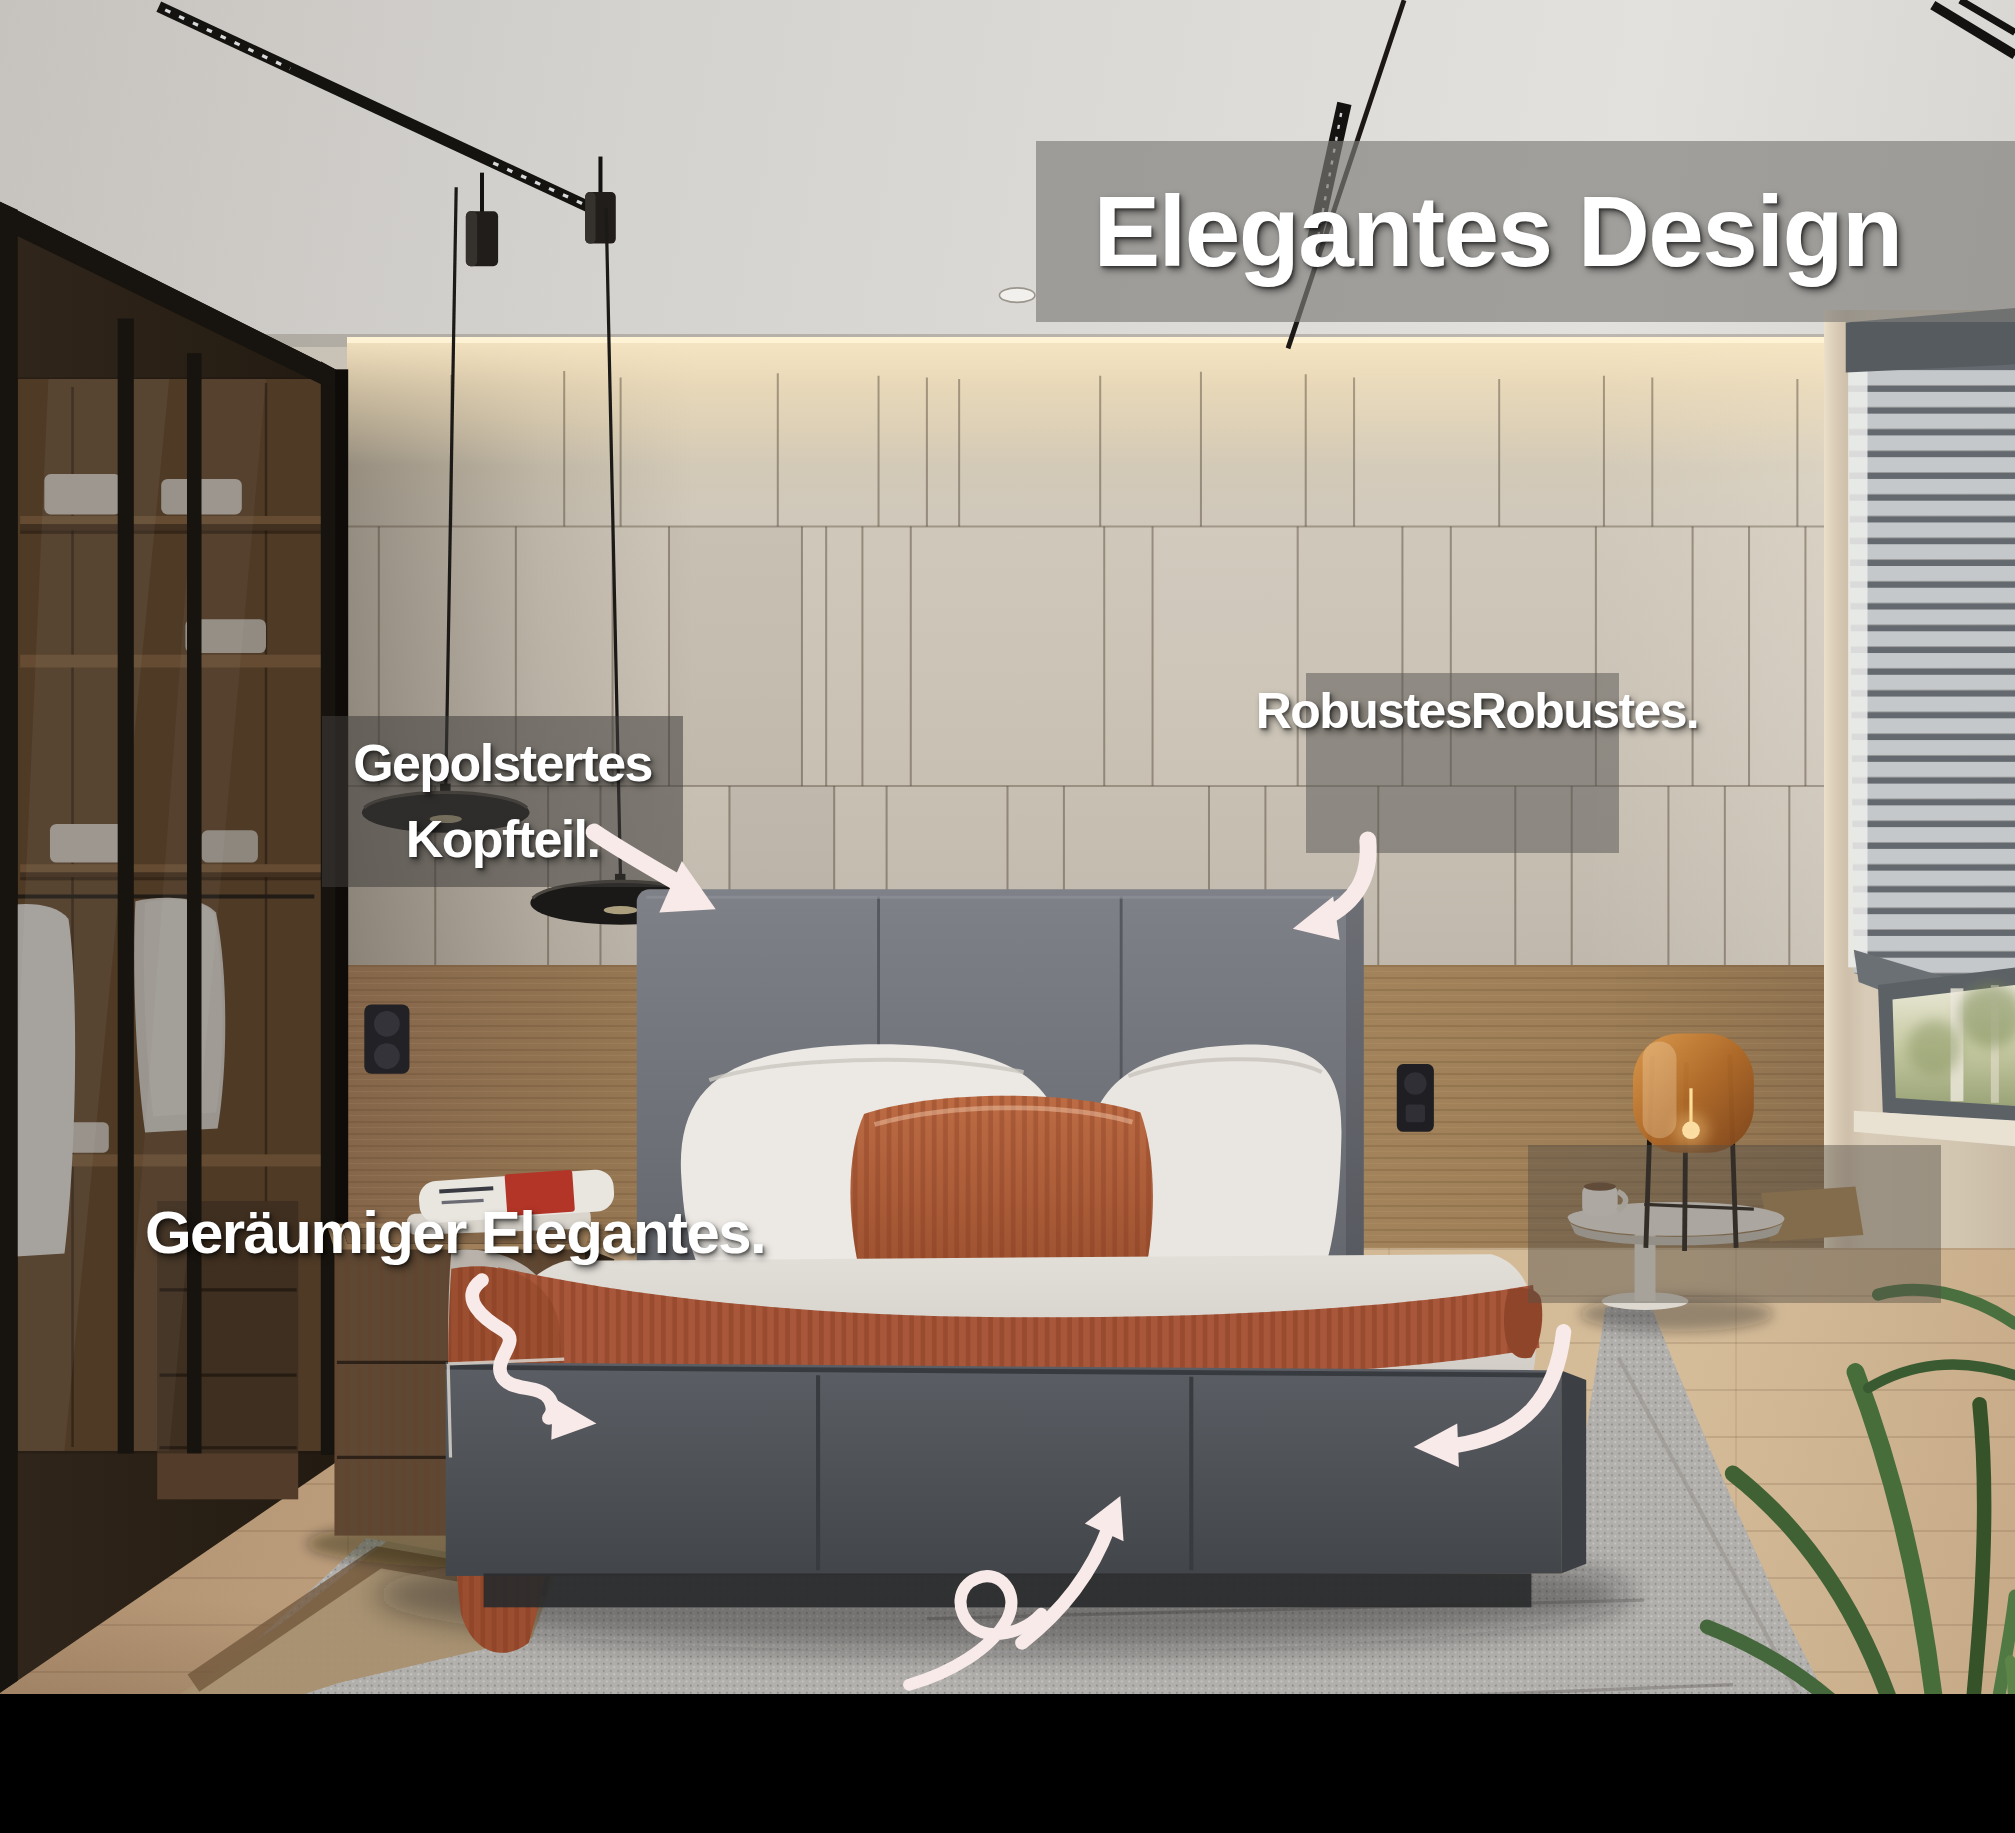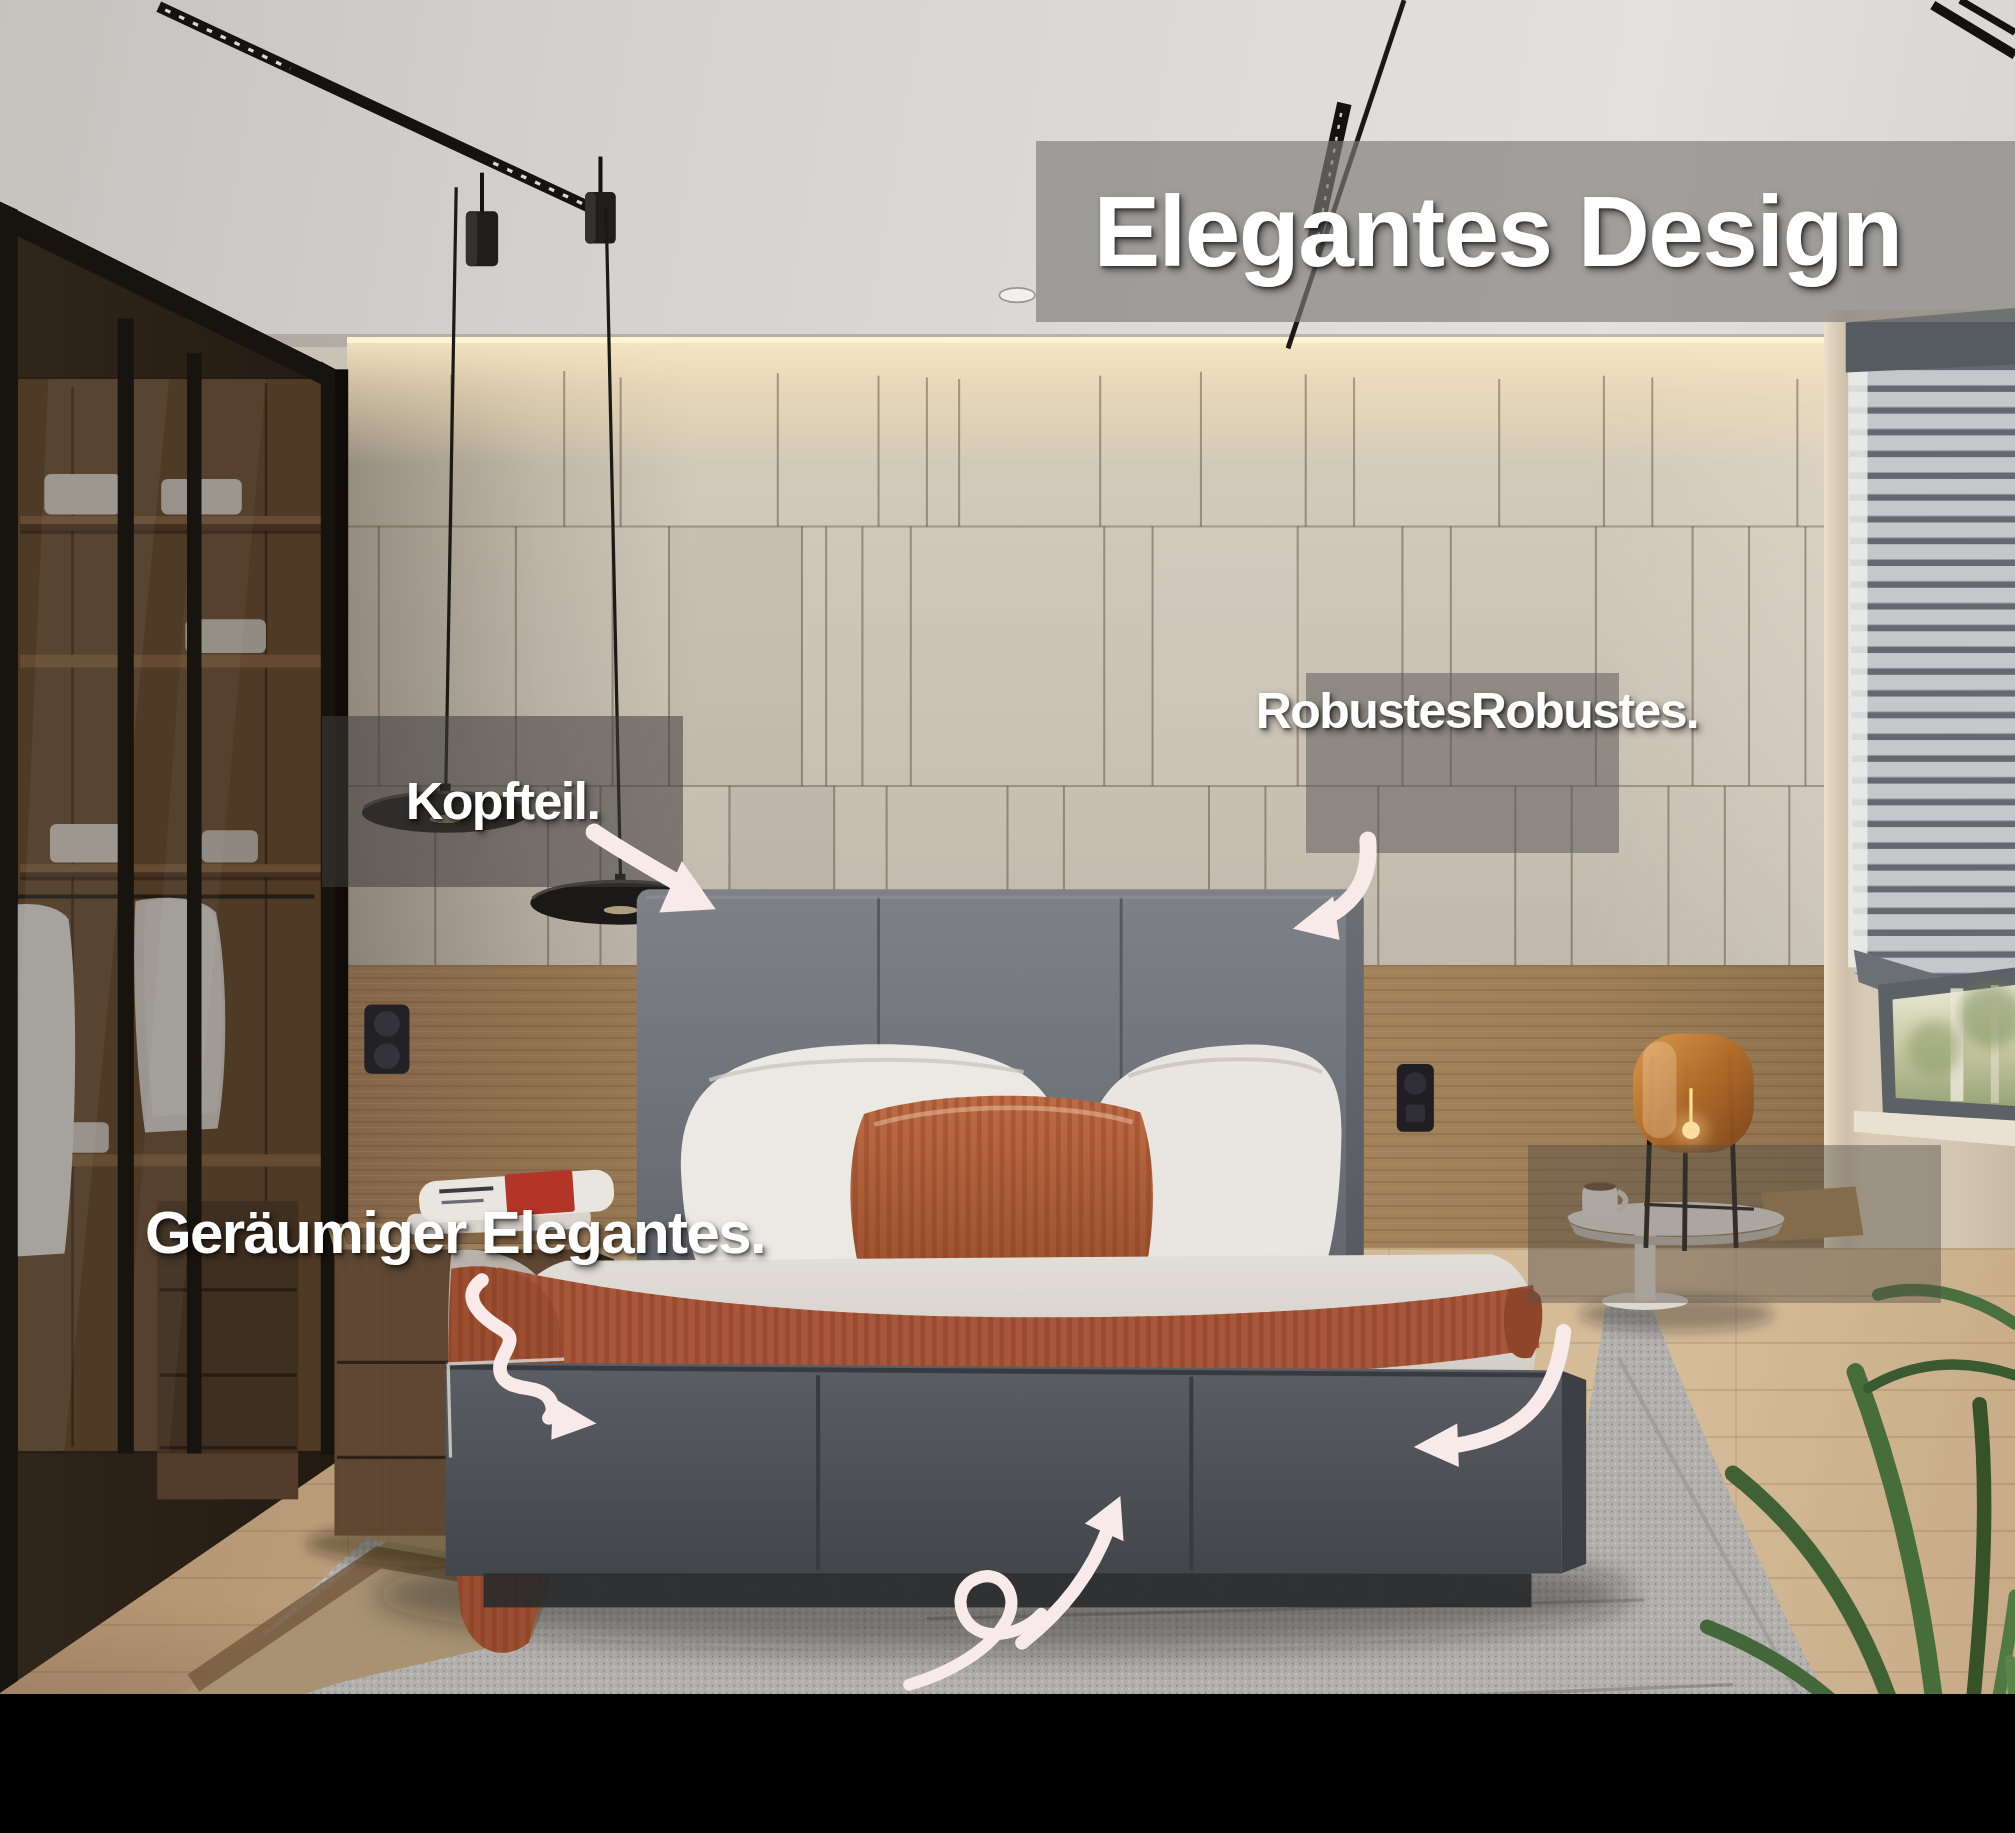--- a/index.html
+++ b/index.html
@@ -357,20 +357,21 @@
       <path d="M2460,2270 C2420,2200 2360,2140 2280,2110" stroke="#2f4727" stroke-width="15"></path>
       <path d="M2480,2240 C2500,2160 2500,2100 2494,2060" stroke="#5d8549" stroke-width="13"></path>
     </g>
   </svg>
 
   <div class="label title-box">
     <span>Elegantes Design</span>
   </div>
 
   <div class="label kopfteil-box">
+    <div>Gepolstertes</div>
     <div>Kopfteil.</div>
   </div>
 
   <div class="label robustes-box">
     <div>Robustes</div>
     <div>Robustes.</div>
   </div>
 
   <div class="label stauraum-label">Geräumiger Elegantes.</div>
 

